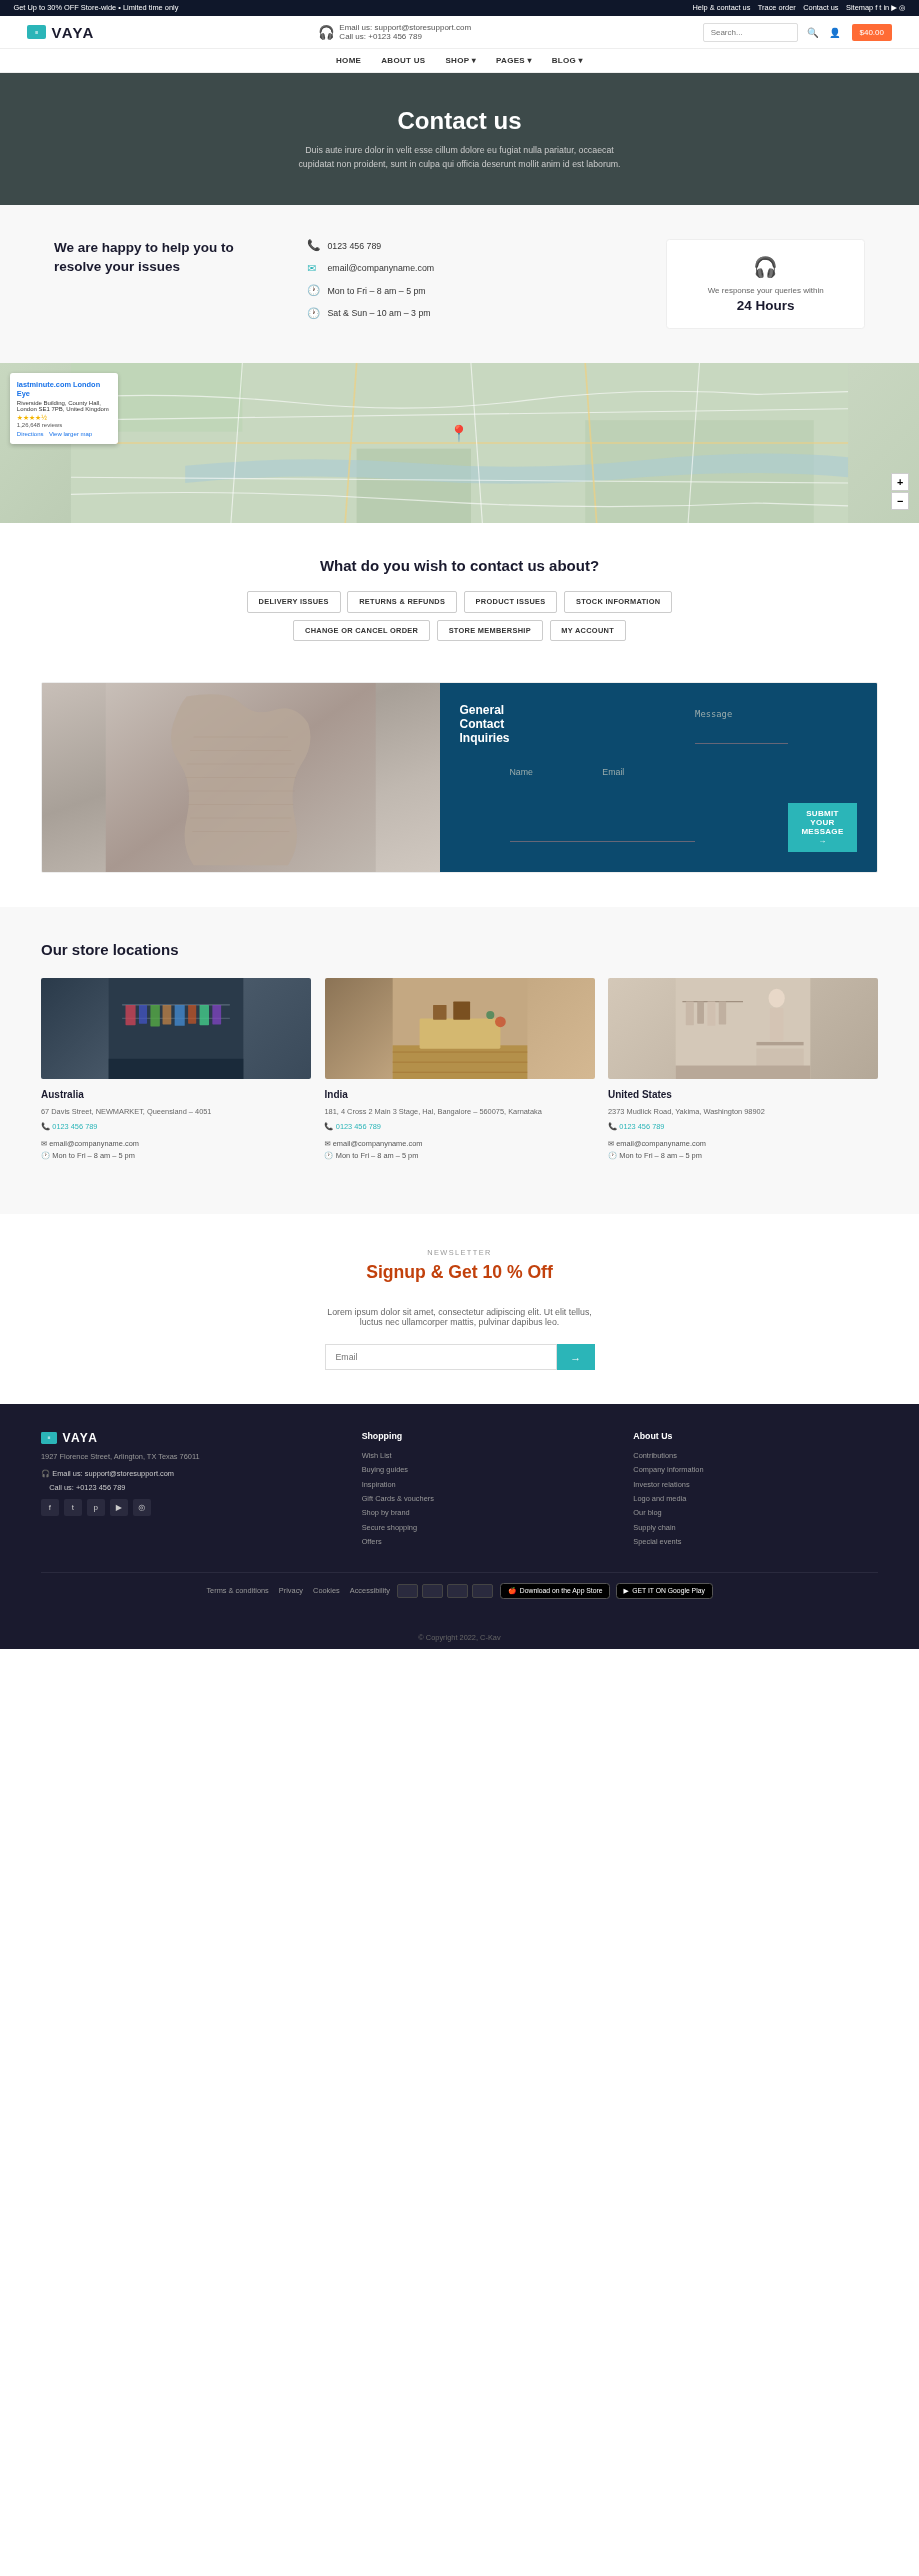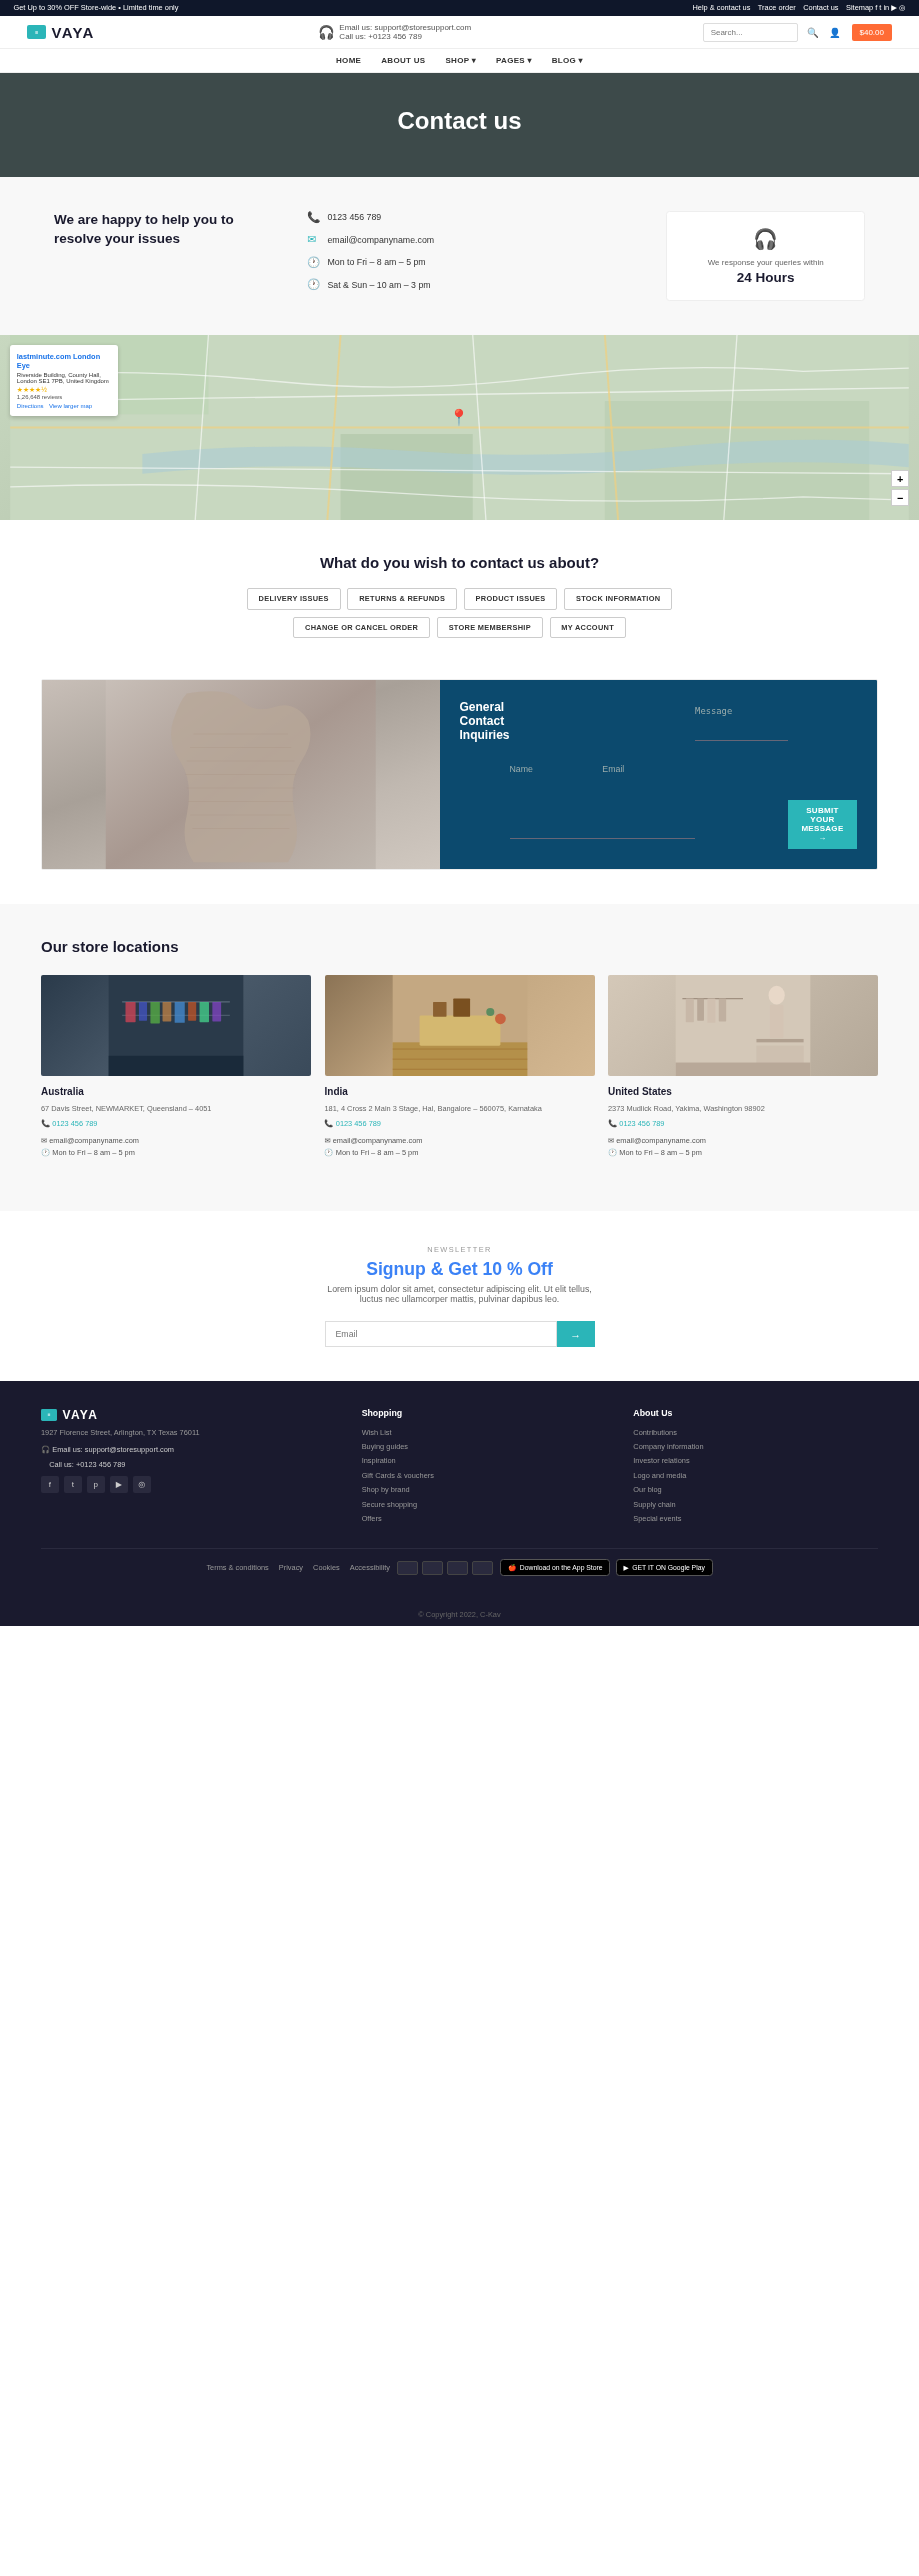--- a/index.html
+++ b/index.html
@@ -82,21 +82,21 @@
       align-items: center;
       justify-content: center;
     }
     .contact-right .headset { font-size: 20px; color: #2bb5b8; margin-bottom: 6.8px; }
     .contact-right p { font-size: 8px; color: #666; margin-bottom: 3.4px; }
     .contact-right .hours { font-size: 13.5px; font-weight: bold; color: #1a1a2e; }
 
     
     .map-section {
       width: 100%;
-      height: 185px;
+      height: 160px;
       background: #a16207;
       position: relative;
       overflow: hidden;
     }
     .map-placeholder {
       width: 100%;
       height: 100%;
       background: linear-gradient(135deg, #c8d8c0 0%, #b8c8b0 30%, #d0dcc8 60%, #c0d0b8 100%);
       position: relative;
       display: flex;
@@ -263,21 +263,21 @@
     .store-email { font-size: 7.4px; color: #555; margin-bottom: 2.7px; }
     .store-hours { font-size: 7.4px; color: #555; }
 
     
     .newsletter {
       padding: 34px 41px;
       text-align: center;
       background: #fff;
     }
     .newsletter .label { font-size: 7.4px; color: #999; letter-spacing: 1.4px; text-transform: uppercase; margin-bottom: 5.4px; }
-    .newsletter h2 { font-size: 17.6px; font-weight: bold; color: #3b82f6; margin-bottom: 4px; }
+    .newsletter h2 { font-size: 17.6px; font-weight: bold; color: #c2410c; margin-bottom: 24px; }
     .newsletter p { font-size: 8.8px; color: #666; margin-bottom: 17px; max-width: 270px; margin-left: auto; margin-right: auto; }
     .newsletter-form { display: flex; justify-content: center; gap: 0; max-width: 270px; margin: 0 auto; }
     .newsletter-input {
       flex: 1;
       border: 0.7px solid #ddd;
       padding: 6.8px 10px;
       font-size: 8.8px;
       outline: none;
     }
     .newsletter-btn {
@@ -386,20 +386,21 @@
 <nav class="nav">
   <a href="#">HOME</a>
   <a href="#">ABOUT US</a>
   <a href="#">SHOP ▾</a>
   <a href="#">PAGES ▾</a>
   <a href="#">BLOG ▾</a>
 </nav>
 
 <div class="hero">
   <h1>Contact us</h1>
+  <p>Duis aute irure dolor in velit esse cillum dolore eu fugiat nulla pariatur, occaecat cupidatat non proident, sunt in culpa qui officia deserunt mollit anim id est laborum.</p>
 </div>
 
 <div class="contact-section">
   <div class="contact-left">
     <h2>We are happy to help you to resolve your issues</h2>
   </div>
   <div class="contact-middle">
     <div class="contact-item">
       <span class="icon">📞</span>
       <span>0123 456 789</span>

